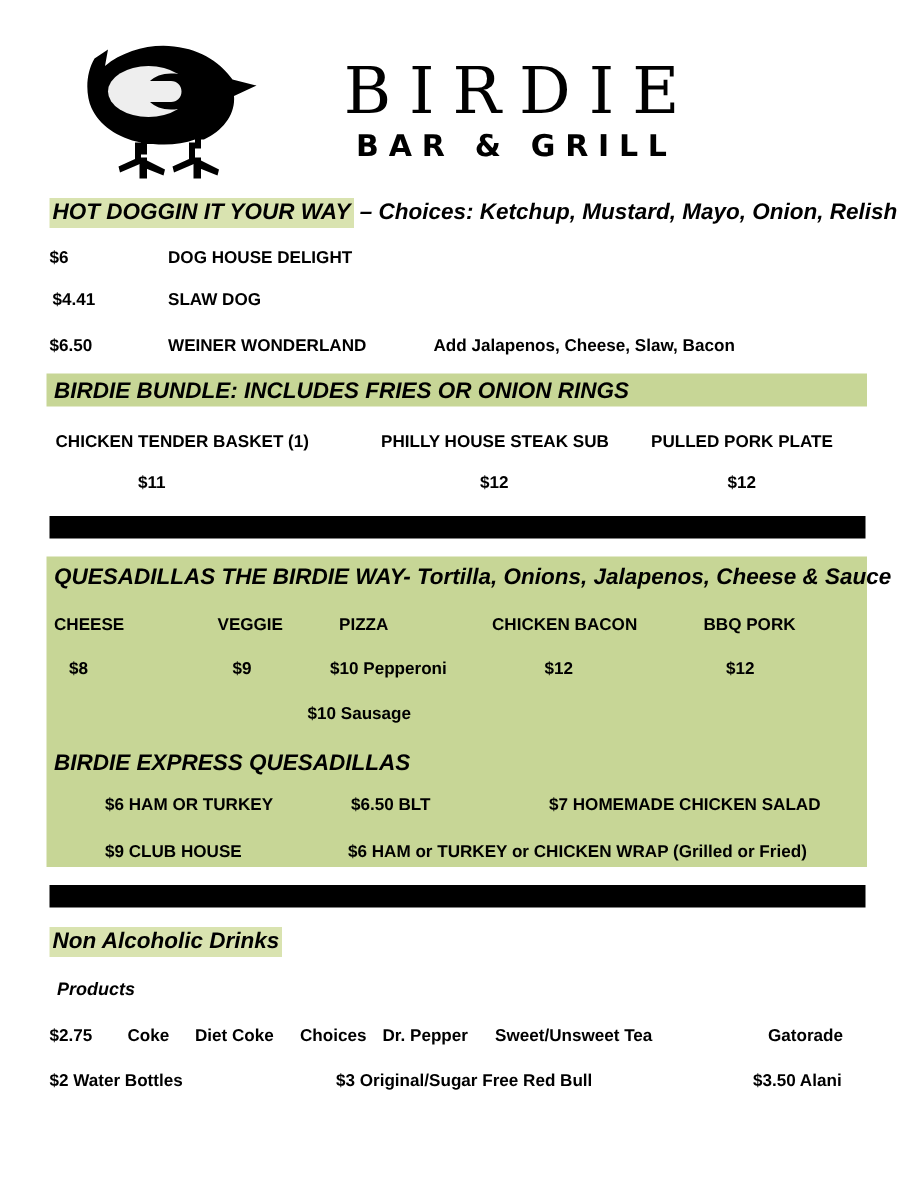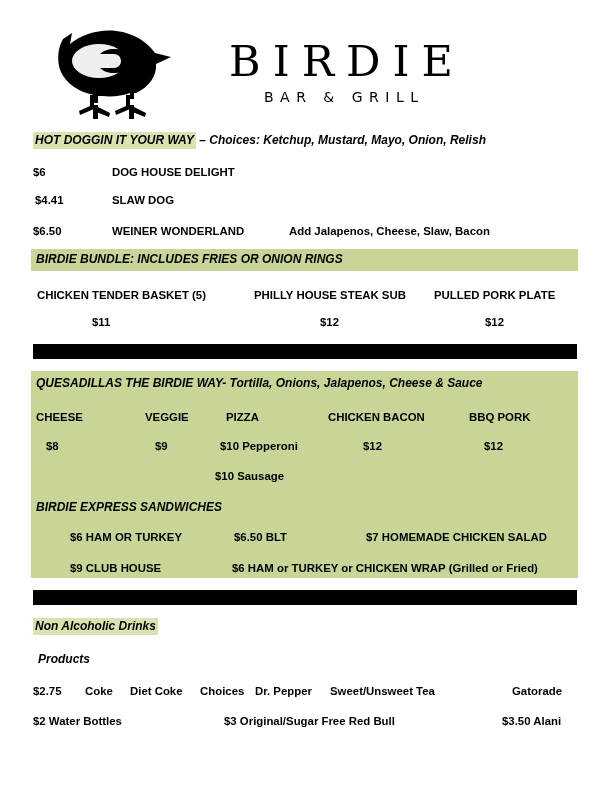--- a/index.html
+++ b/index.html
@@ -43,35 +43,35 @@
     font-family: "DejaVu Serif", serif;
     font-size: 43px;
     line-height: 46px;
     letter-spacing: 12px;
     font-weight: 400;
     text-indent: 12px;
     white-space: nowrap;
   }
   .wordmark-sub {
     font-family: "DejaVu Sans", sans-serif;
-    font-size: 14px;
+    font-size: 20px;
     line-height: 18px;
     letter-spacing: 6.5px;
-    font-weight: 400;
+    font-weight: 700;
     text-indent: 6.5px;
     margin-top: 4px;
     white-space: nowrap;
   }
 
   
   .sec-head {
     font-family: "Liberation Sans", sans-serif;
     font-weight: 700;
     font-style: italic;
-    font-size: 12px;
+    font-size: 15px;
     white-space: nowrap;
   }
   .row-txt {
     font-family: "Liberation Sans", sans-serif;
     font-weight: 700;
     font-size: 11.4px;
     white-space: nowrap;
   }
   .abs { position: absolute; }
 
@@ -170,21 +170,21 @@
 </div>
 <div class="hd-row" style="top:225px;left:0;width:612px;">
   <span class="row-txt hd-price">$6.50</span>
   <span class="row-txt hd-name">WEINER WONDERLAND</span>
   <span class="row-txt hd-extra">Add Jalapenos, Cheese, Slaw, Bacon</span>
 </div>
 
 <div class="green-band" id="bundle-band"></div>
 <div class="sec-head abs" id="bundle-head">BIRDIE BUNDLE:  INCLUDES FRIES OR ONION RINGS</div>
 
-<span class="row-txt bundle-col" style="left:37px;top:289px;">CHICKEN TENDER BASKET (5)</span>
+<span class="row-txt bundle-col" style="left:37px;top:289px;">CHICKEN TENDER BASKET (1)</span>
 <span class="row-txt bundle-col" style="left:254px;top:289px;">PHILLY HOUSE STEAK SUB</span>
 <span class="row-txt bundle-col" style="left:434px;top:289px;">PULLED PORK PLATE</span>
 
 <span class="row-txt bundle-price" style="left:92px;top:316px;">$11</span>
 <span class="row-txt bundle-price" style="left:320px;top:316px;">$12</span>
 <span class="row-txt bundle-price" style="left:485px;top:316px;">$12</span>
 
 <div class="black-bar" style="top:344px;"></div>
 
 <div class="green-band" id="ques-block"></div>
@@ -196,23 +196,23 @@
 <span class="row-txt q-col" style="left:226px;top:411px;">PIZZA</span>
 <span class="row-txt q-col" style="left:328px;top:411px;">CHICKEN BACON</span>
 <span class="row-txt q-col" style="left:469px;top:411px;">BBQ PORK</span>
 
 <span class="row-txt q-price" style="left:46px;top:440px;">$8</span>
 <span class="row-txt q-price" style="left:155px;top:440px;">$9</span>
 <span class="row-txt q-price" style="left:220px;top:440px;">$10 Pepperoni</span>
 <span class="row-txt q-price" style="left:363px;top:440px;">$12</span>
 <span class="row-txt q-price" style="left:484px;top:440px;">$12</span>
 
-<span class="row-txt q-price" style="left:215px;top:470px;">$10 Sausage</span>
-
-<div class="sec-head abs" id="express-head">BIRDIE EXPRESS SANDWICHES</div>
+<span class="row-txt q-price" style="left:205px;top:470px;">$10 Sausage</span>
+
+<div class="sec-head abs" id="express-head">BIRDIE EXPRESS QUESADILLAS</div>
 
 <span class="row-txt ex-item" style="left:70px;top:531px;">$6 HAM OR TURKEY</span>
 <span class="row-txt ex-item" style="left:234px;top:531px;">$6.50 BLT</span>
 <span class="row-txt ex-item" style="left:366px;top:531px;">$7 HOMEMADE CHICKEN SALAD</span>
 
 <span class="row-txt ex-item" style="left:70px;top:562px;">$9 CLUB HOUSE</span>
 <span class="row-txt ex-item" style="left:232px;top:562px;">$6 HAM or TURKEY or CHICKEN WRAP (Grilled or Fried)</span>
 
 <div class="black-bar" style="top:590px;"></div>
 

